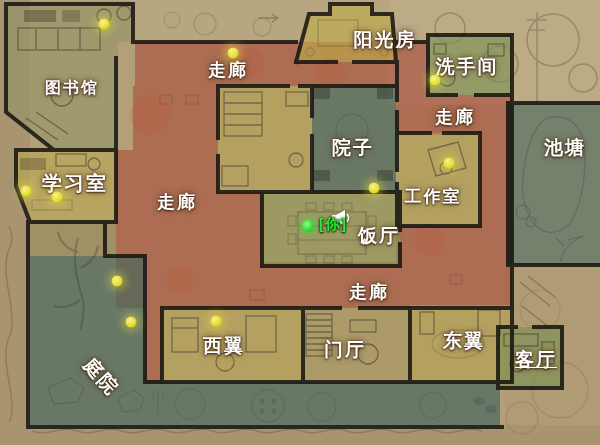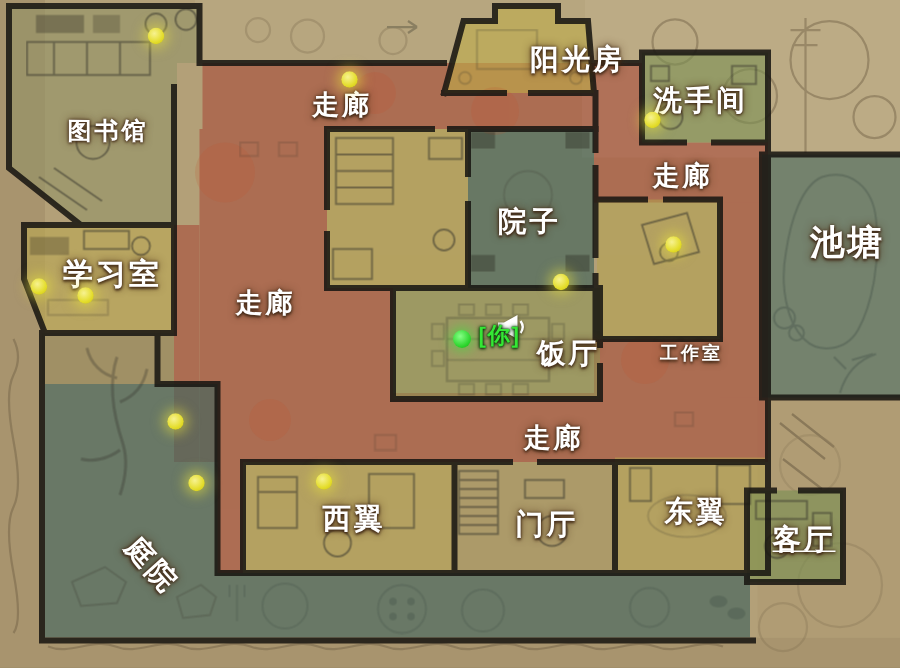--- a/index.html
+++ b/index.html
@@ -245,28 +245,28 @@
   </svg>
 
   <div class="layer" id="labels">
       <div class="room-label" style="left: 72px; top: 88px; font-size: 16px;">图书馆</div>
       <div class="room-label" style="left: 75px; top: 183px; font-size: 20px;">学习室</div>
       <div class="room-label" style="left: 228px; top: 70px; font-size: 18px;">走廊</div>
       <div class="room-label" style="left: 345px; top: 40px; font-size: 19px; margin-left: 40px;">阳光房</div>
       <div class="room-label" style="left: 467px; top: 67px; font-size: 19px;">洗手间</div>
       <div class="room-label" style="left: 455px; top: 117px; font-size: 18px;">走廊</div>
       <div class="room-label" style="left: 353px; top: 148px; font-size: 19px; font-family: Liberation Serif, serif;">院子</div>
-      <div class="room-label" style="left: 565px; top: 162px; font-size: 23px;">池塘</div>
-      <div class="room-label" style="left: 461px; top: 196px; font-size: 12px; margin-top: 40px;">工作室</div>
+      <div class="room-label" style="left: 565px; top: 148px; font-size: 19px;">池塘</div>
+      <div class="room-label" style="left: 433px; top: 196px; font-size: 17px;">工作室</div>
       <div class="room-label" style="left: 177px; top: 202px; font-size: 18px;">走廊</div>
       <div class="room-label" style="left: 335px; top: 236px; font-size: 19px; margin-left: 44px;">饭厅</div>
       <div class="room-label" style="left: 369px; top: 292px; font-size: 18px;">走廊</div>
       <div class="room-label rot" style="left: 101px; top: 377px; font-size: 19px;">庭院</div>
-      <div class="room-label" style="left: 236px; top: 346px; font-size: 19px;">西翼</div>
-      <div class="room-label" style="left: 345px; top: 350px; font-size: 19px; padding-left: 39px;">门厅</div>
+      <div class="room-label" style="left: 224px; top: 346px; font-size: 19px;">西翼</div>
+      <div class="room-label" style="left: 345px; top: 350px; font-size: 19px;">门厅</div>
       <div class="room-label" style="left: 464px; top: 341px; font-size: 19px; font-family: Liberation Mono, monospace;">东翼</div>
       <div class="room-label" style="left: 536px; top: 360px; font-size: 19px; text-decoration: underline;">客厅</div>
     </div>
 
   <div class="layer" id="markers">
       <div class="item-marker" style="left: 104px; top: 24px;"></div>
       <div class="item-marker" style="left: 233px; top: 53px;"></div>
       <div class="item-marker" style="left: 435px; top: 80px;"></div>
       <div class="item-marker" style="left: 26px; top: 191px;"></div>
       <div class="item-marker" style="left: 57px; top: 197px;"></div>

